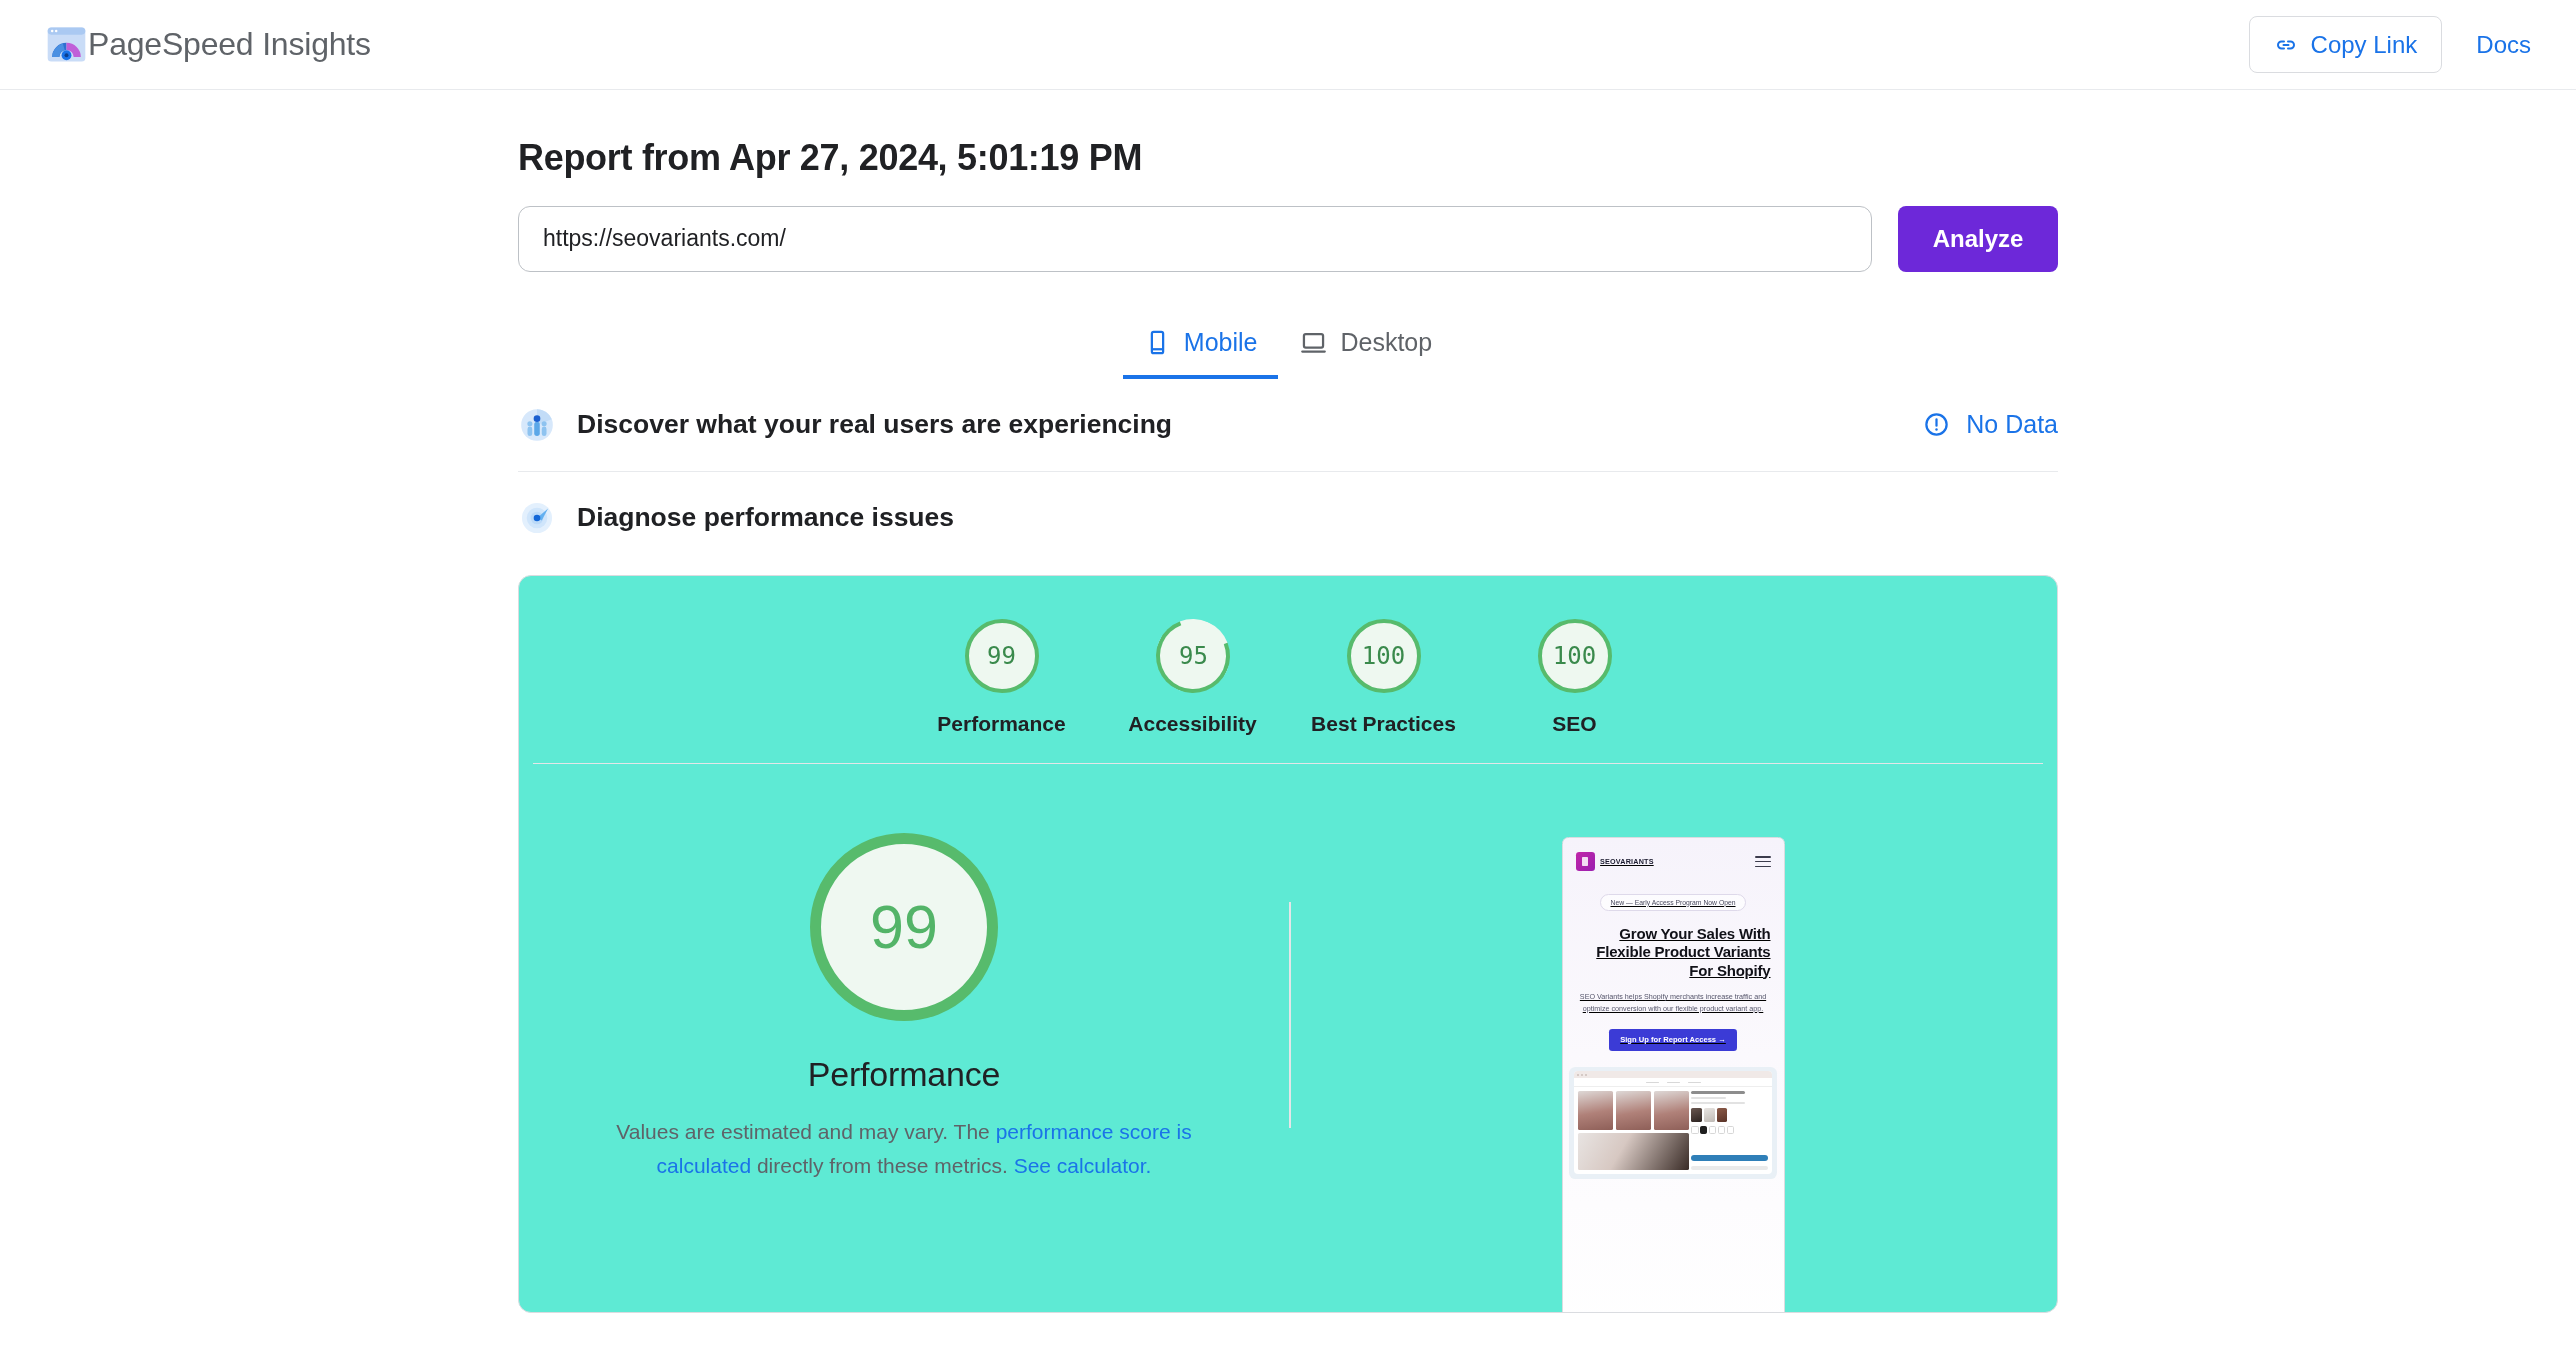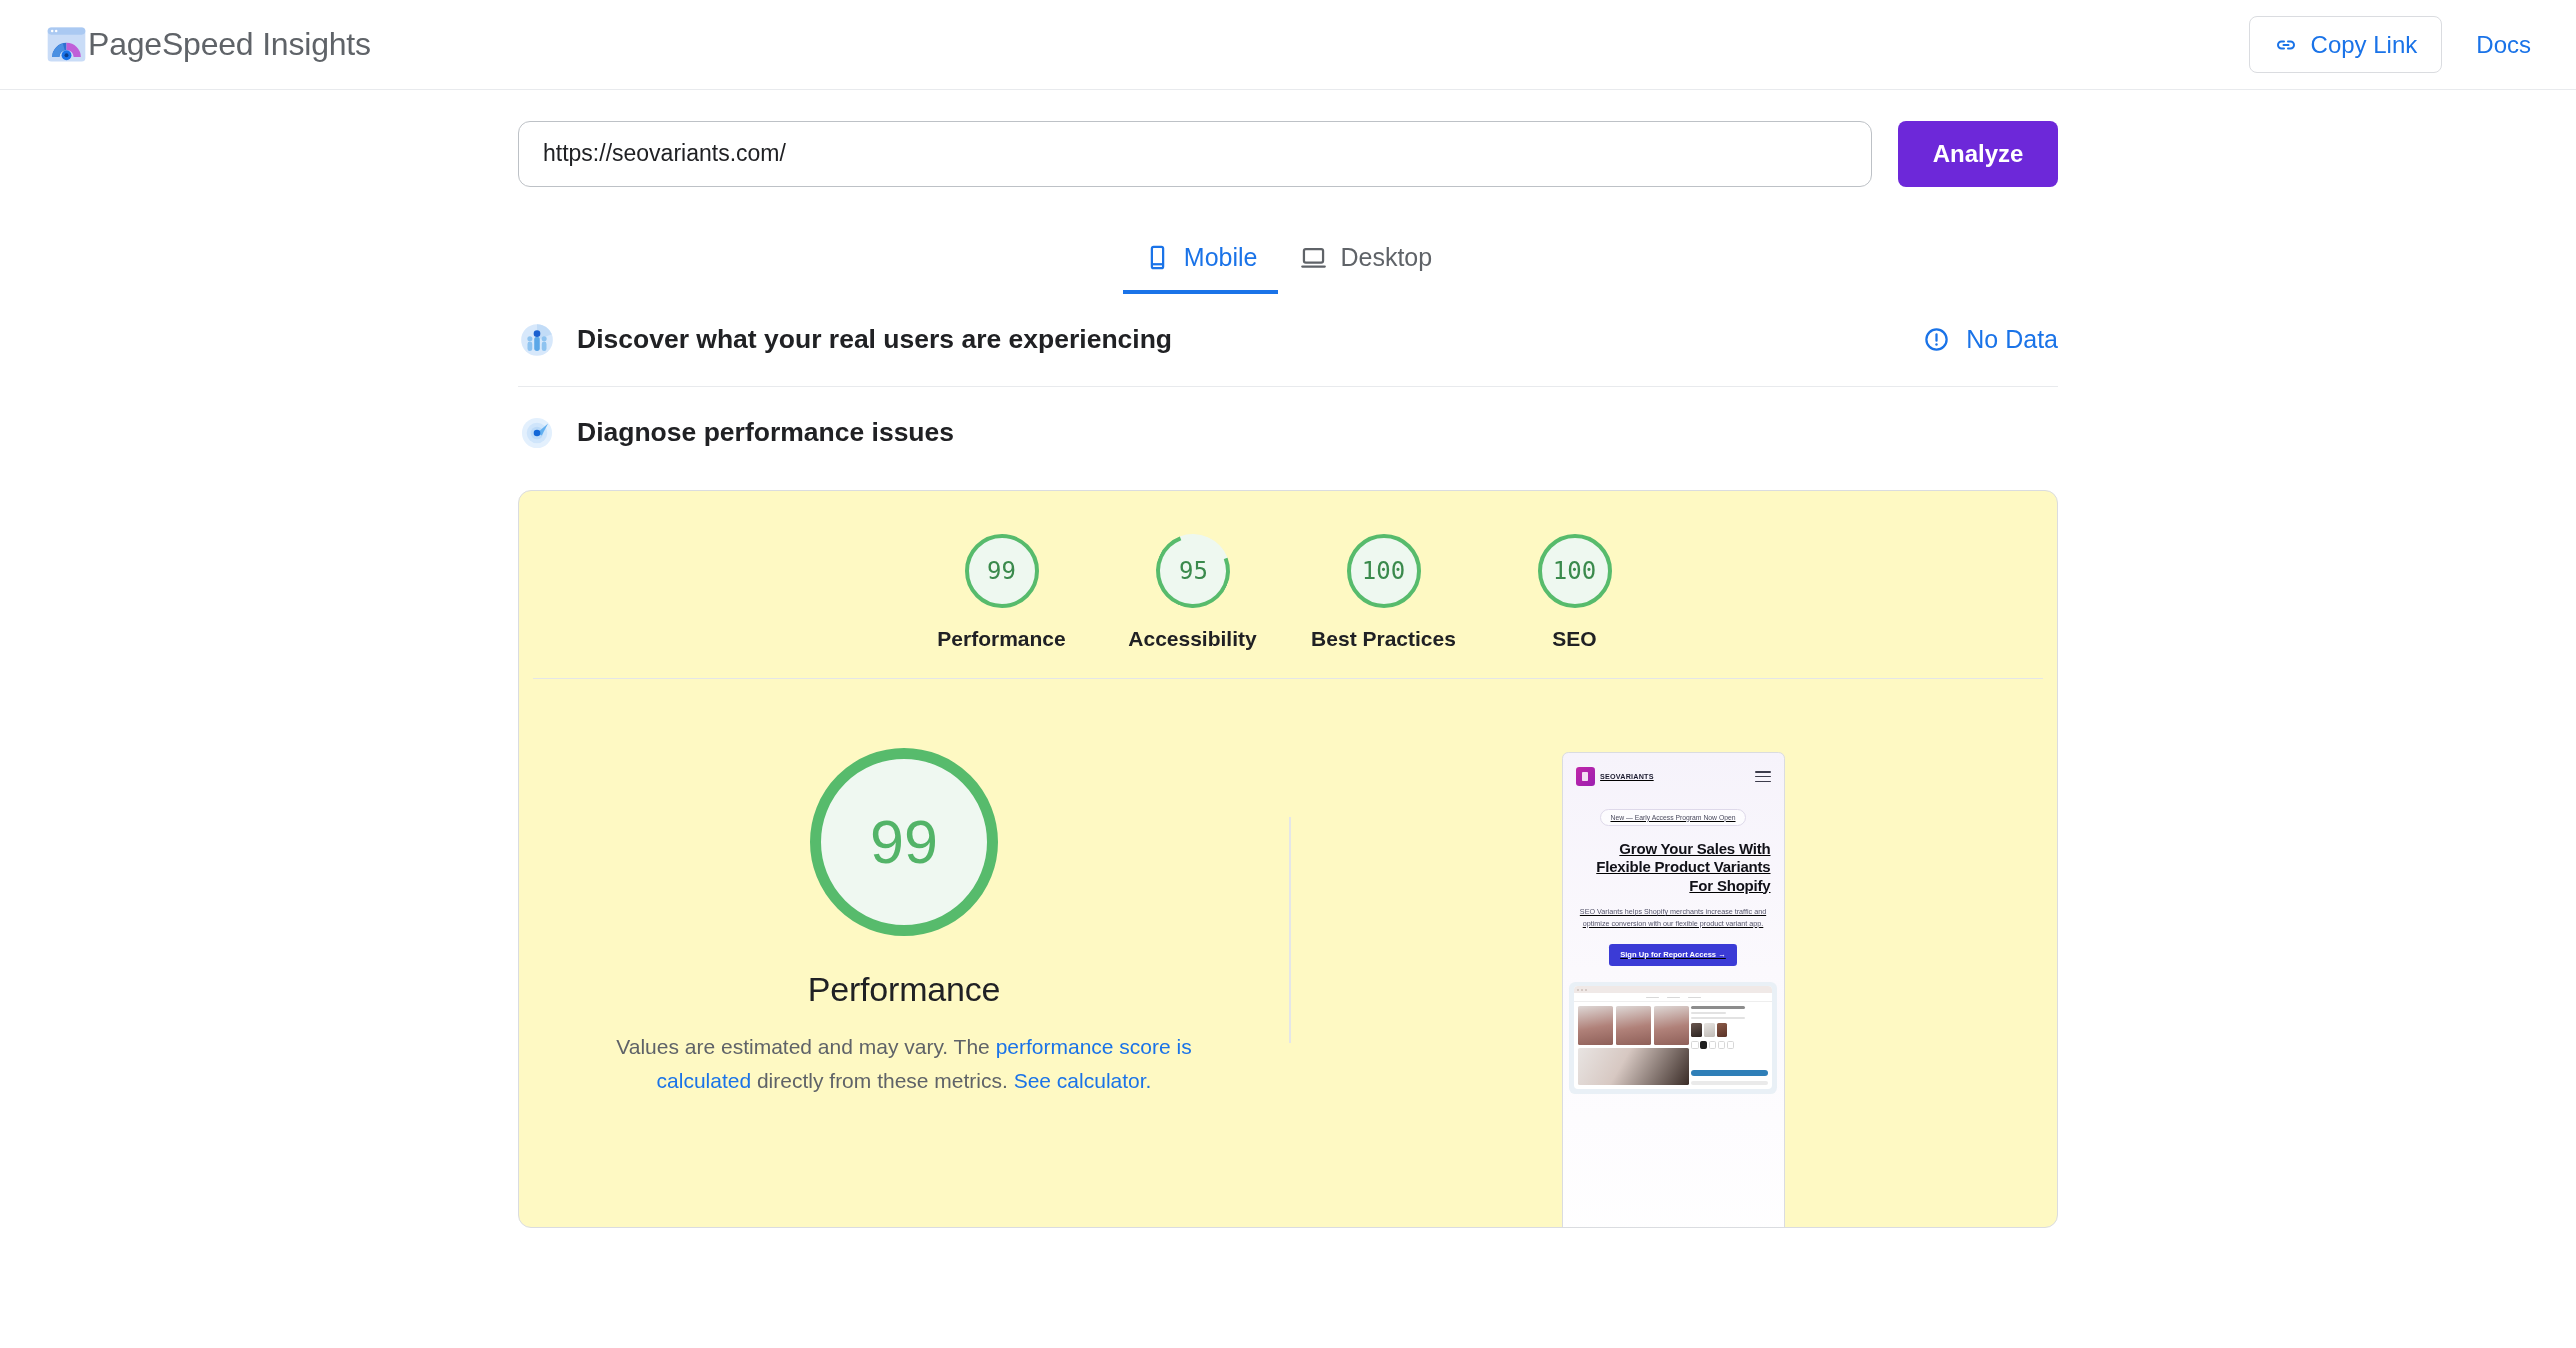--- a/index.html
+++ b/index.html
@@ -163,21 +163,21 @@
     cursor: pointer;
     white-space: nowrap;
   }
   .section-status svg { width: 27px; height: 27px; flex: none; }
 
   
   .results-card {
     border: 1.6px solid #dadce0;
     border-radius: 13px;
     margin-top: 11.2px;
-    background: #fef9c3;
+    background: #5eead4;
     height: 738px;
     overflow: hidden;
     position: relative;
   }
 
   .gauge-strip {
     display: flex;
     justify-content: center;
     gap: 0;
     padding: 43px 0 27px 0;
@@ -485,20 +485,21 @@
       </svg>
       <span>Copy Link</span>
     </button>
     <a class="docs-link">Docs</a>
   </div>
 </div>
 
 <div class="page">
   <div class="content-col">
 
+    <h1 class="report-title">Report from Apr 27, 2024, 5:01:19 PM</h1>
 
     <div class="url-row">
       <input class="url-input" type="text" value="https://seovariants.com/" style="">
       <button class="analyze-btn">Analyze</button>
     </div>
 
     <div class="tabs">
       <div class="tab active">
         <svg viewBox="0 0 24 24" fill="none" stroke="#1a73e8" stroke-width="2">
           <rect x="7" y="2.5" width="10" height="19" rx="1.6"></rect>

